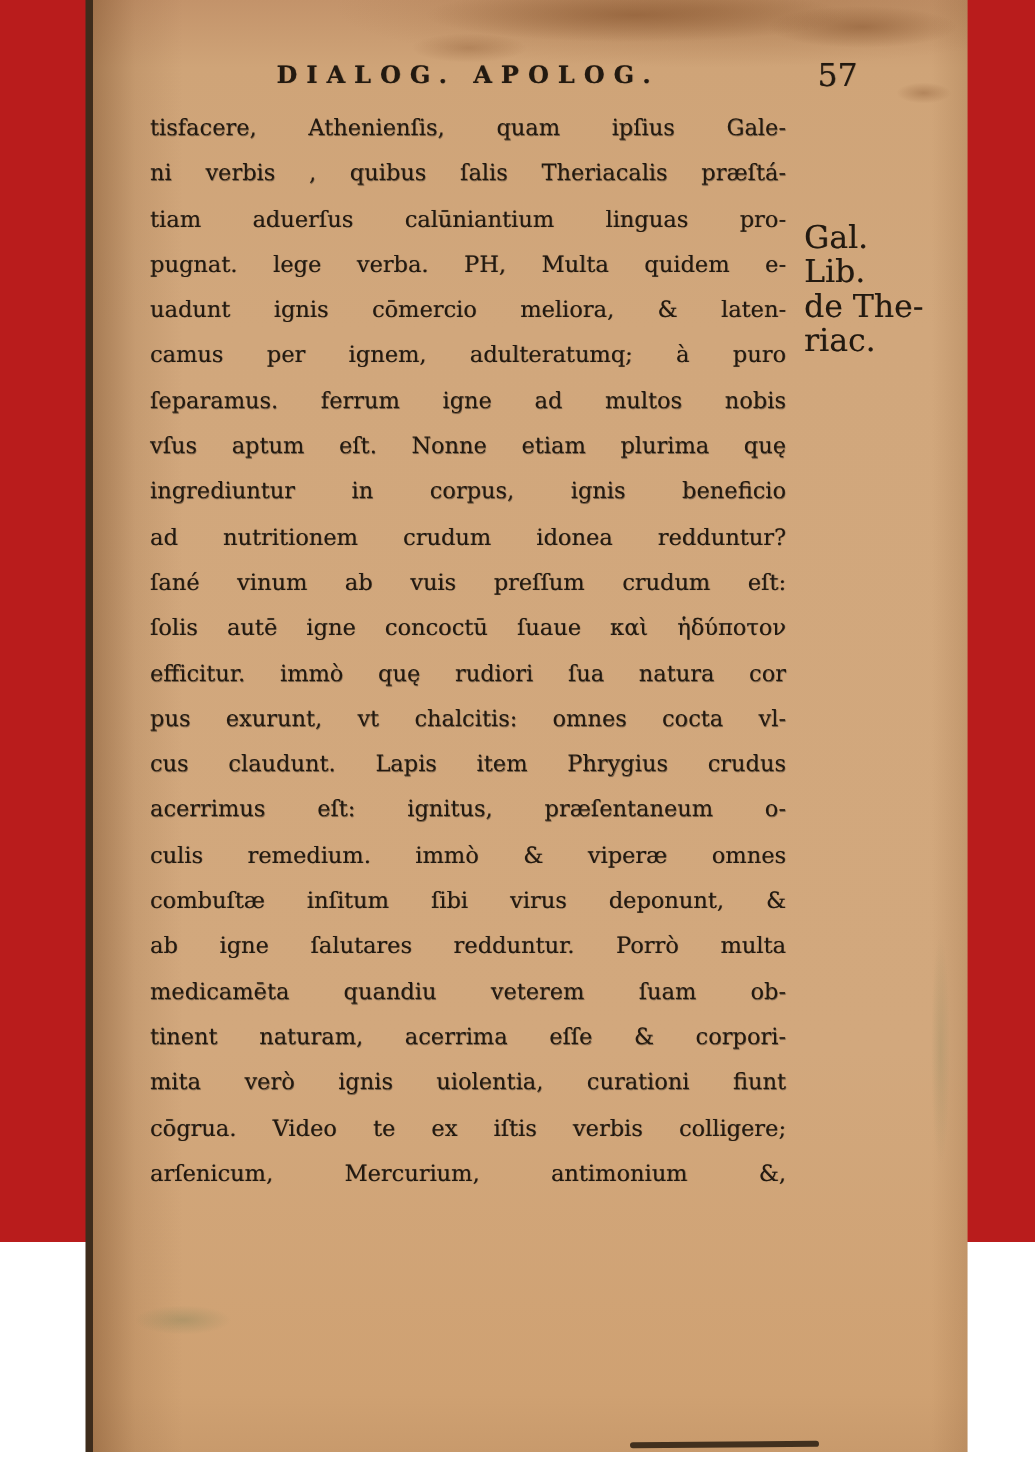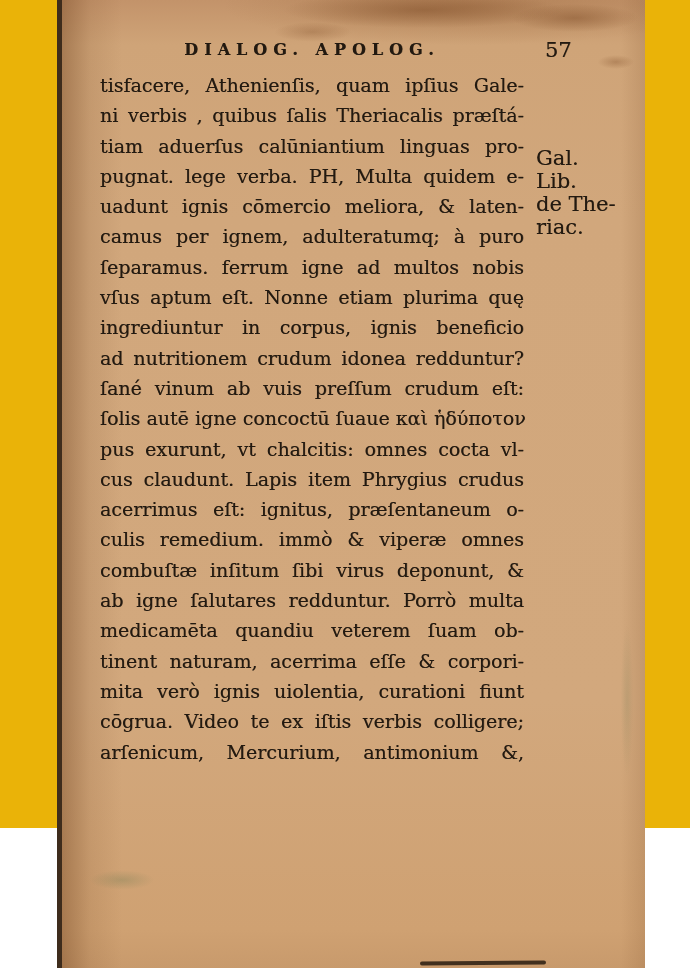--- a/index.html
+++ b/index.html
@@ -8,21 +8,21 @@
     background: #ffffff;
     width: 690px;
     height: 976px;
     overflow: hidden;
     font-family: "DejaVu Serif", serif;
   }
   .scan-canvas {
     position: relative;
     width: 690px;
     height: 828px;
-    background: #eab308;
+    background: #b91c1c;
   }
   .page {
     position: absolute;
     left: 57px;
     top: 0;
     width: 588px;
     height: 968px;
     box-sizing: border-box;
     border-left: 5px solid #3e2c1c;
     background:
@@ -64,21 +64,21 @@
   }
   .body-text {
     position: absolute;
     top: 70px;
     left: 38px;
     width: 424px;
   }
   .text-line {
     height: 30.3px;
     line-height: 30.3px;
-    font-size: 19px;
+    font-size: 15px;
     text-align: justify;
     text-align-last: justify;
     white-space: nowrap;
     overflow: visible;
     text-shadow: 0.35px 0.35px 0.45px rgba(34,25,16,0.55);
   }
   .margin-note {
     position: absolute;
     left: 474px;
     top: 147px;
@@ -117,20 +117,21 @@
         <div class="text-line">tiam aduerſus calūniantium linguas pro-</div>
         <div class="text-line">pugnat. lege verba.  PH, Multa quidem e-</div>
         <div class="text-line">uadunt ignis cōmercio meliora, &amp; laten-</div>
         <div class="text-line">camus per ignem, adulteratumq; à puro</div>
         <div class="text-line">ſeparamus. ferrum igne ad multos nobis</div>
         <div class="text-line">vſus aptum eſt. Nonne etiam plurima quę</div>
         <div class="text-line">ingrediuntur in corpus, ignis beneficio</div>
         <div class="text-line">ad nutritionem crudum idonea redduntur?</div>
         <div class="text-line">ſané vinum ab vuis preſſum crudum eſt:</div>
         <div class="text-line">ſolis autē igne concoctū ſuaue καὶ ἡδύποτον</div>
+        <div class="text-line">efficitur. immò quę rudiori ſua natura cor</div>
         <div class="text-line">pus exurunt, vt chalcitis: omnes cocta vl-</div>
         <div class="text-line">cus claudunt. Lapis item Phrygius crudus</div>
         <div class="text-line">acerrimus eſt: ignitus, præſentaneum o-</div>
         <div class="text-line">culis remedium. immò &amp; viperæ omnes</div>
         <div class="text-line">combuſtæ inſitum ſibi virus deponunt, &amp;</div>
         <div class="text-line">ab igne ſalutares redduntur. Porrò multa</div>
         <div class="text-line">medicamēta quandiu veterem ſuam ob-</div>
         <div class="text-line">tinent naturam, acerrima eſſe &amp; corpori-</div>
         <div class="text-line">mita verò ignis uiolentia, curationi fiunt</div>
         <div class="text-line">cōgrua. Video te ex iſtis verbis colligere;</div>

